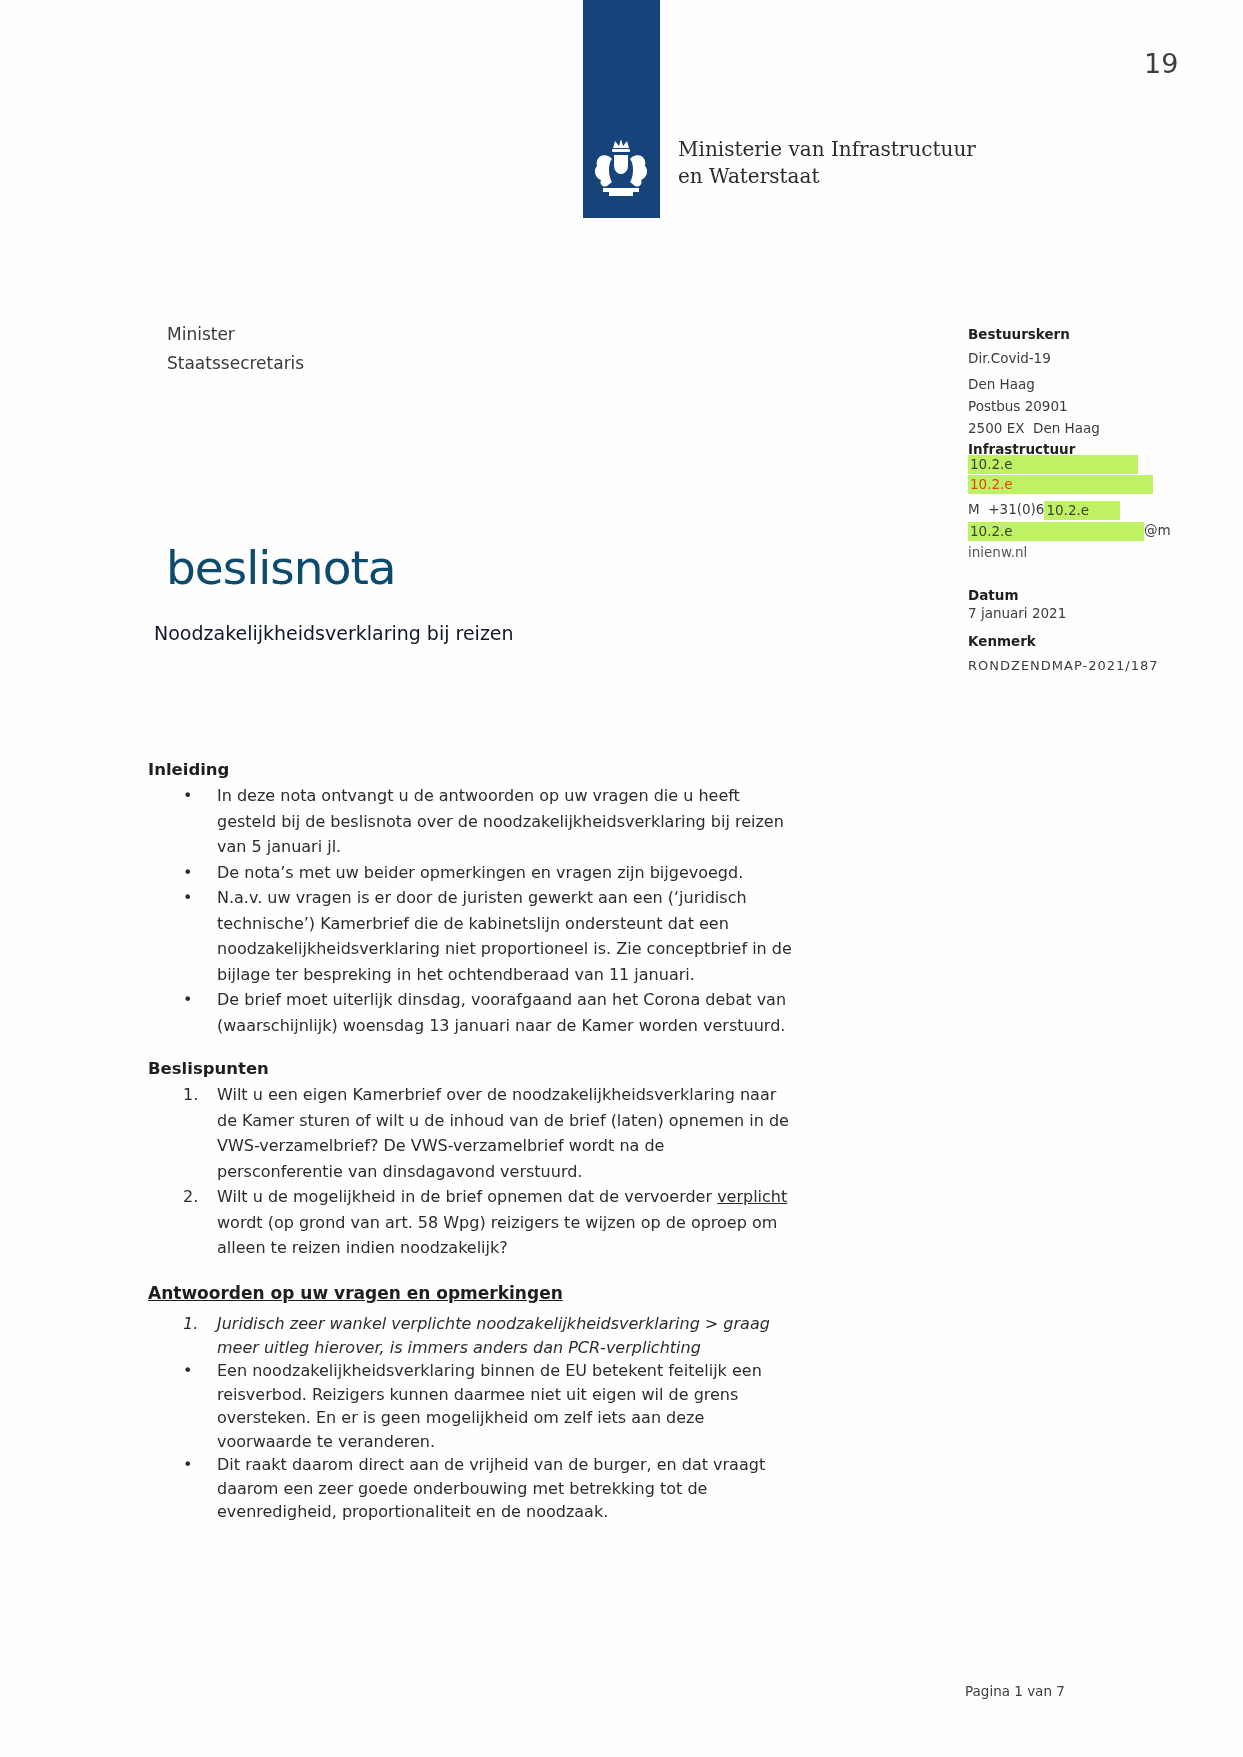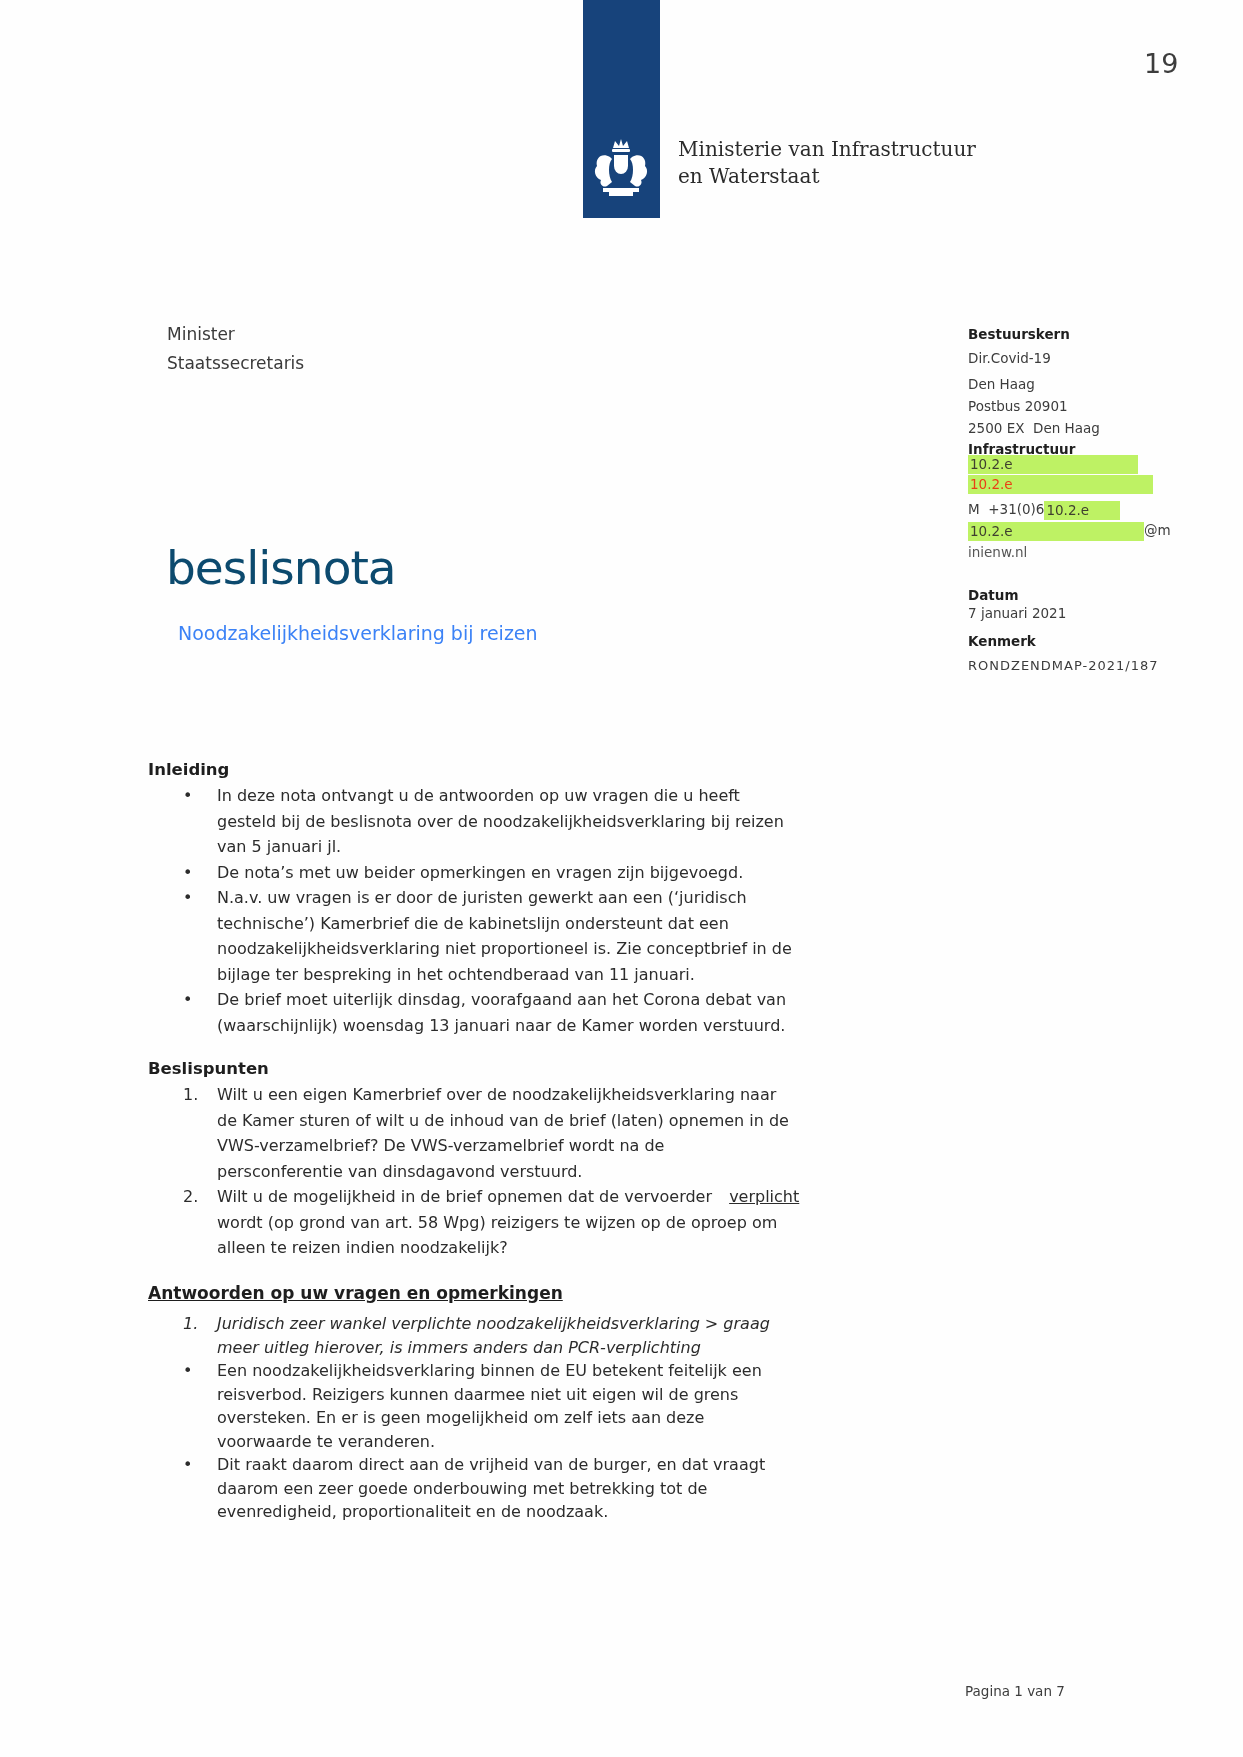--- a/index.html
+++ b/index.html
@@ -28,34 +28,34 @@
   .side{position:absolute;left:968px;top:0;width:272px;font-size:13.5px;color:#3c3c3c;}
   .side .ln{position:absolute;left:0;white-space:pre;}
   .side .lbl{font-weight:bold;color:#1f1f1f;}
   .hl{display:inline-block;background:#bef264;height:19px;line-height:19px;padding-left:2px;box-sizing:border-box;vertical-align:top;}
   .hl.dark{color:#3f3f2f;}
   .hl.red{color:#ea3e15;}
   .muted{color:#565656;}
   .ref-val{letter-spacing:1px;font-size:13px;}
   
   .doc-title{position:absolute;left:166px;top:540px;margin:0;font-size:47px;font-weight:500;color:#0c4a6e;letter-spacing:-1px;}
-  .doc-subtitle{position:absolute;left:178px;top:622px;font-size:19px;color:#3b82f6;}
+  .doc-subtitle{position:absolute;left:154px;top:622px;font-size:19px;color:#0f172a;}
   
   .section{position:absolute;left:148px;width:705px;font-size:16px;line-height:25.5px;color:#2c2c2c;}
   .section h2{margin:0;font-size:16.5px;line-height:26px;font-weight:bold;color:#1e1e1e;}
   .sec-inleiding{top:757px;}
   .sec-beslispunten{top:1056px;}
   .sec-antwoorden{top:1280px;}
   .sec-antwoorden h2{text-decoration:underline;font-size:17px;margin-bottom:6px;}
   .sec-antwoorden .item{line-height:23.5px;}
   .item{display:flex;}
   .marker{flex:0 0 34px;margin-left:35px;}
   .txt{flex:1;white-space:pre-line;}
   .italic{font-style:italic;}
-  .u{text-decoration:underline;margin-left:12px;}
+  .u{text-decoration:underline;}
   
   .footer{position:absolute;left:965px;top:1683px;font-size:13.5px;color:#3d3d3d;}
 </style>
 </head>
 <body>
 
 <div class="page">
 
   <div class="scan-num">19</div>
 

